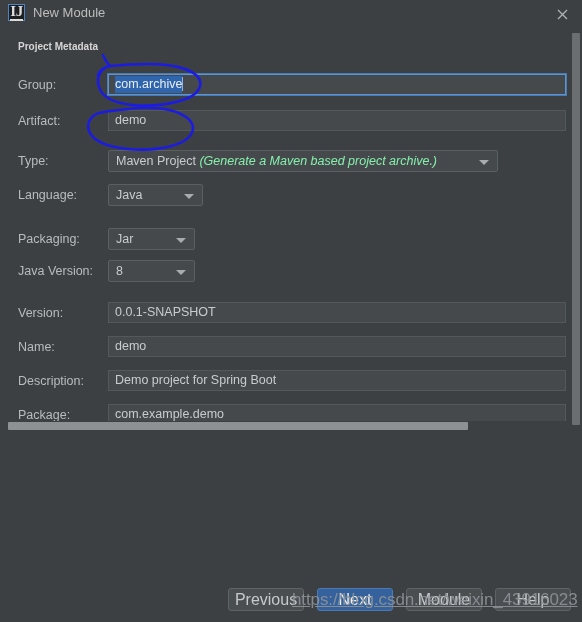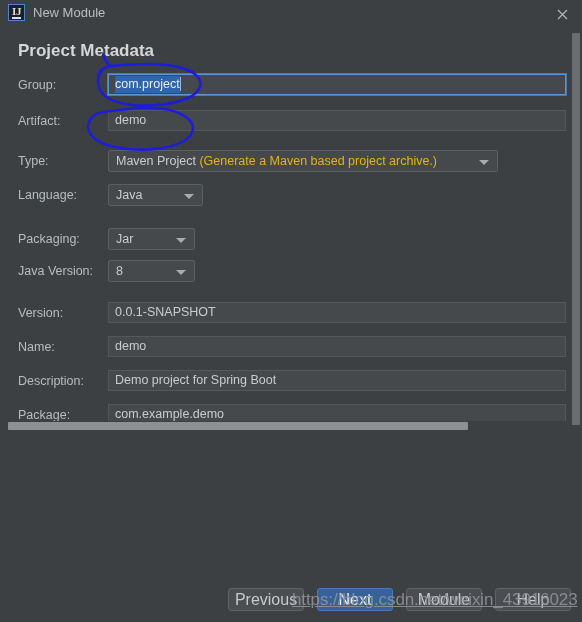--- a/index.html
+++ b/index.html
@@ -28,21 +28,21 @@
   }
   #ij-icon {
     position: absolute; left: 8px; top: 4px;
     width: 17px; height: 17px;
     background: #1d1f21;
     border: 1px solid #4f84c4;
     box-sizing: border-box;
     display: flex; align-items: center; justify-content: center;
   }
   #ij-icon span {
-    color: #dcdcdc; font-size: 11px; font-weight: bold;
+    color: #dcdcdc; font-size: 15px; font-weight: bold;
     font-family: "Liberation Serif", serif;
     letter-spacing: -0.5px; line-height: 1;
     border-bottom: 2px solid #dcdcdc;
     padding-bottom: 0px;
   }
   #window-title {
     position: absolute; left: 33px; top: 4px;
     color: #bdbdbd; font-size: 13px; line-height: 18px;
   }
   #close-btn {
@@ -55,21 +55,21 @@
 
   
   #content {
     position: absolute; left: 0; top: 27px;
     width: 582px; height: 408px;
     background: #3c4043;
     overflow: hidden;
   }
   #section-title {
     position: absolute; left: 18px; top: 14px;
-    color: #d6d6d6; font-size: 17px; font-weight: bold;
+    color: #d6d6d6; font-size: 10px; font-weight: bold;
   }
 
   .row { position: absolute; left: 0; width: 582px; height: 22px; }
   .row .lbl {
     position: absolute; left: 18px; top: 0;
     color: #b9bcbe; font-size: 12.5px; line-height: 22px;
     white-space: nowrap;
   }
 
   
@@ -108,21 +108,21 @@
     background: #45494c;
     border: 1px solid #5a5f62;
     border-radius: 2px;
     box-sizing: border-box;
     color: #c9ccce; font-size: 12.5px;
     line-height: 20px;
     padding-left: 7px;
     white-space: nowrap; overflow: hidden;
     cursor: default;
   }
-  .combo .muted { color: #eab308; }
+  .combo .muted { color: #86efac; font-style: italic; }
   .arrow {
     position: absolute; right: 8px; top: 9px;
     width: 0; height: 0;
     border-left: 5px solid transparent;
     border-right: 5px solid transparent;
     border-top: 5px solid #a9acae;
   }
 
   
   #vscroll-track {
@@ -214,21 +214,21 @@
       </svg>
     </div>
   </div>
 
   <div id="content">
 
     <div id="section-title">Project Metadata</div>
 
     <div class="row" style="top:47px;">
       <div class="lbl">Group:</div>
-      <div class="tfield wide focused"><span class="sel">com.project</span><span class="caret"></span></div>
+      <div class="tfield wide focused"><span class="sel">com.archive</span><span class="caret"></span></div>
     </div>
 
     <div class="row" style="top:83px;padding-left:36px;">
       <div class="lbl">Artifact:</div>
       <div class="tfield wide">demo</div>
     </div>
 
     <div class="row" style="top:123px;">
       <div class="lbl">Type:</div>
       <div class="combo" style="left:108px;width:390px;">

